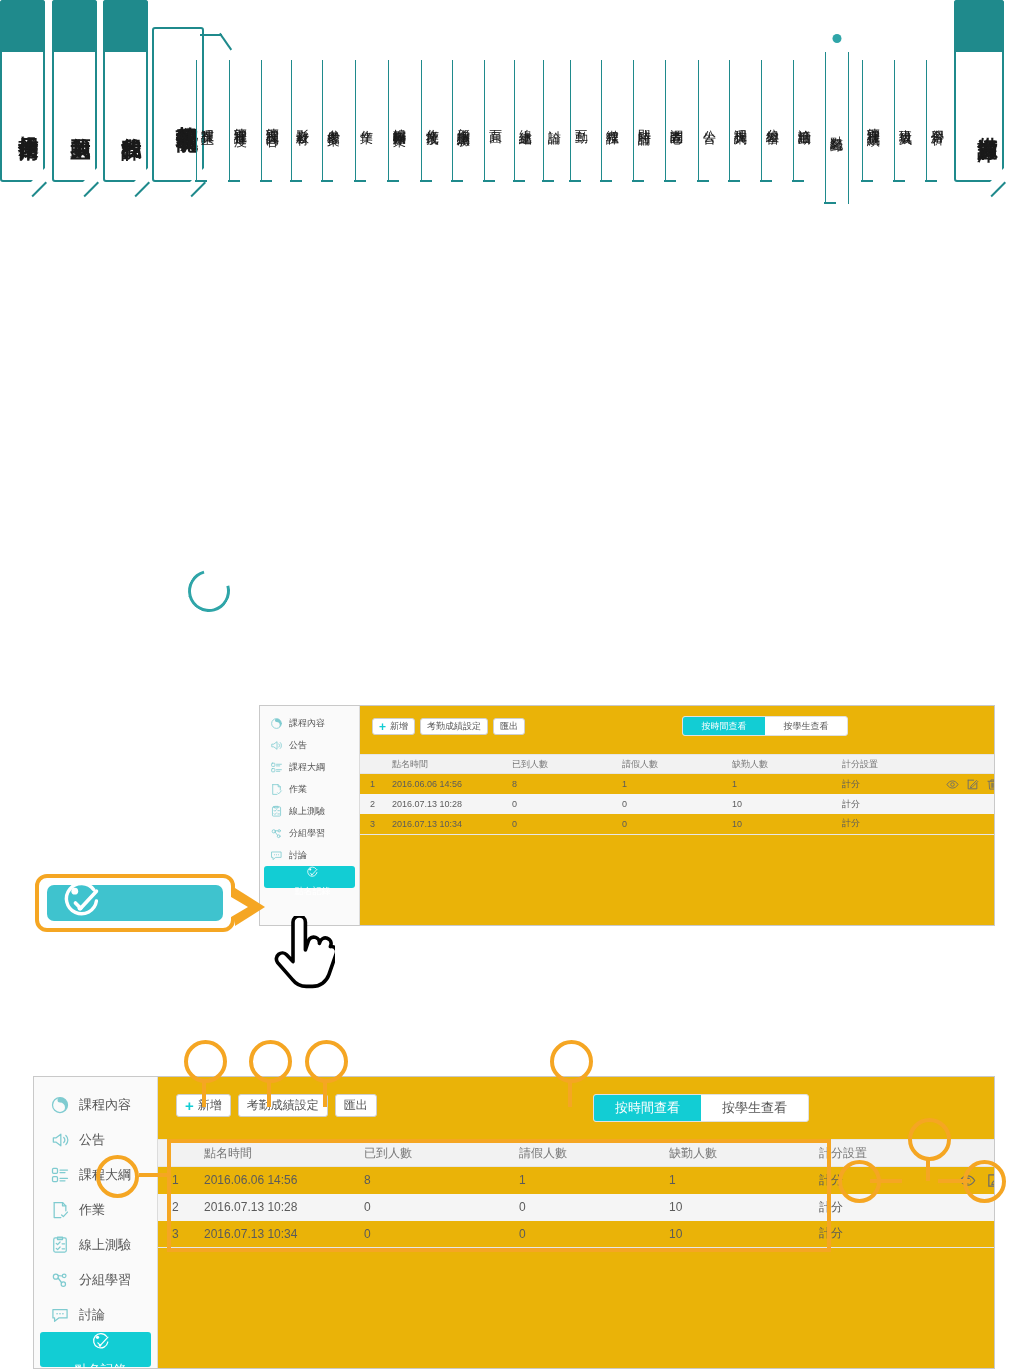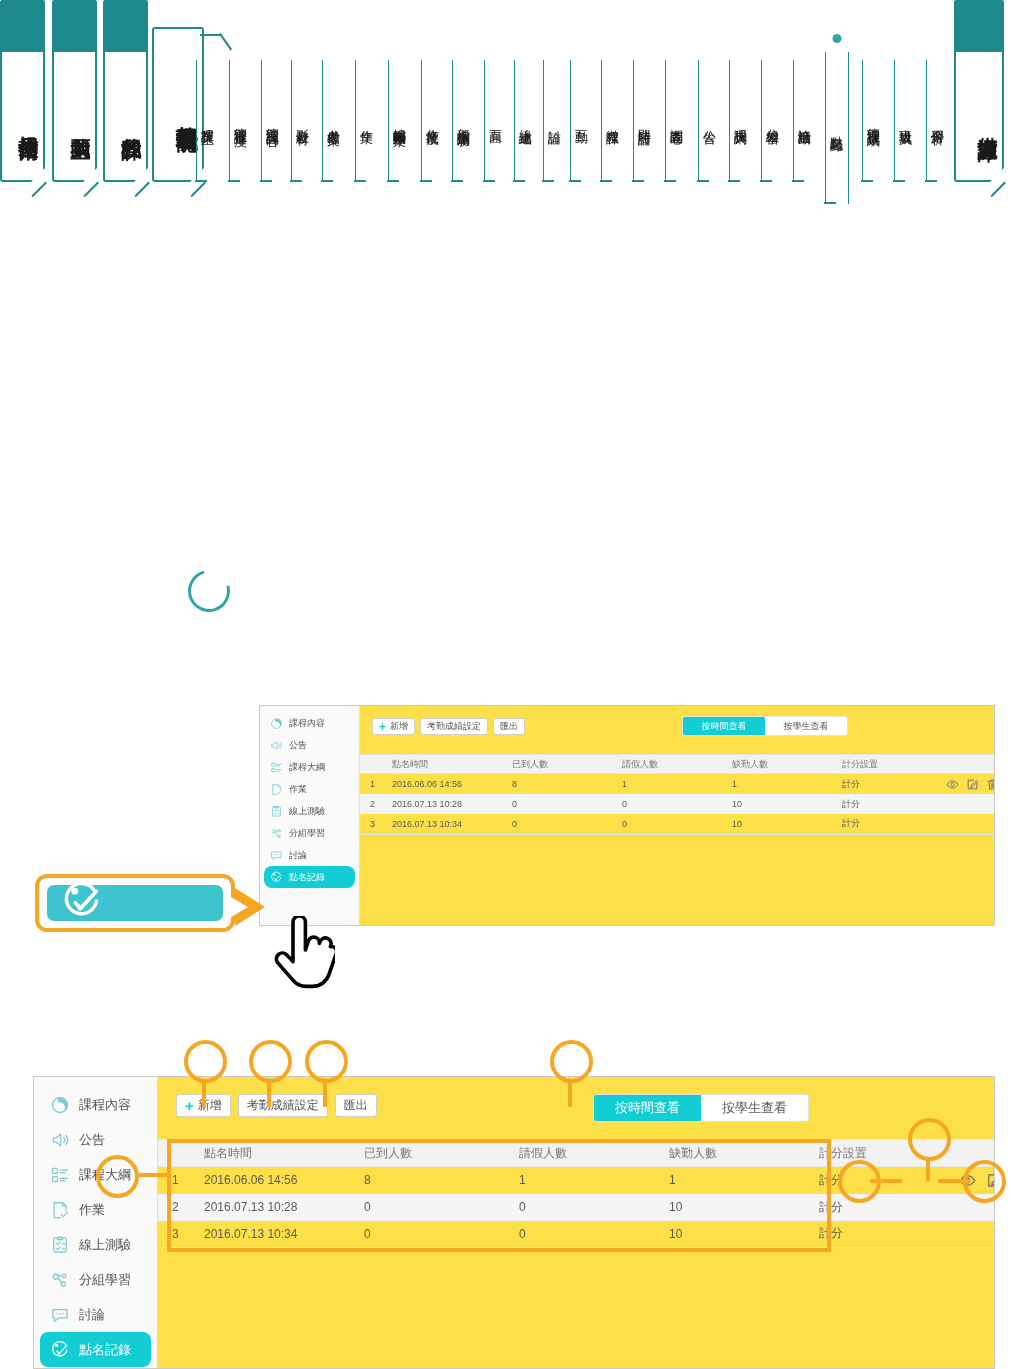--- a/index.html
+++ b/index.html
@@ -91,39 +91,39 @@
     position:absolute; left:188px; top:570px;
     width:42px; height:42px; border-radius:50%;
     border:3px solid #2FA5A8;
     border-top-color:transparent;
     transform:rotate(30deg);
   }
 
   
   .panel {
     position:absolute;
-    background:#fde047;
+    background:#eab308;
     border:1px solid #c9c9c9;
     display:flex;
     overflow:hidden;
   }
   .panel-side {
     background:#fafafa;
     border-right:1px solid #dcdcdc;
     flex:0 0 auto;
     padding-top:6px;
   }
   .side-item {
     display:flex; align-items:center;
     color:#555;
     white-space:nowrap;
   }
   .side-item .ic { flex:0 0 auto; display:flex; align-items:center; justify-content:center; }
   .side-item .ic svg { display:block; }
-  .side-item.active { background:#12CDD4; color:#ffffff; border-radius:8px; }
+  .side-item.active { background:#12CDD4; color:#ffffff; border-radius:3px;flex-direction:column; }
   .side-item.active .ic svg * { stroke:#ffffff !important; fill:none !important; }
   .side-item.active .ic svg .fillpart { fill:#ffffff !important; stroke:none !important; }
 
   .panel-main { flex:1 1 auto; position:relative; }
 
   .toolbar { display:flex; align-items:center; }
   .btn {
     border:1px solid #cfcfcf; border-radius:3px; background:#fff;
     color:#555; display:inline-flex; align-items:center; justify-content:center;
     white-space:nowrap;

